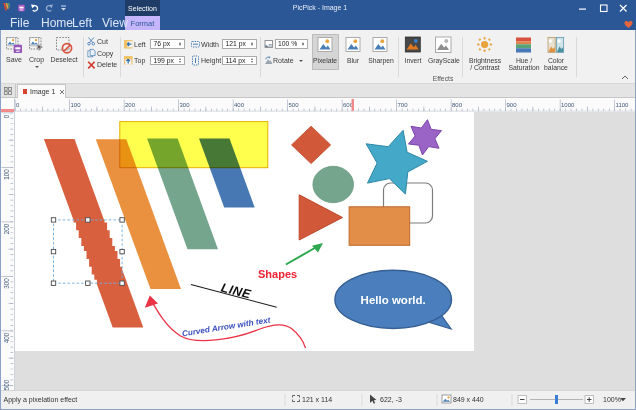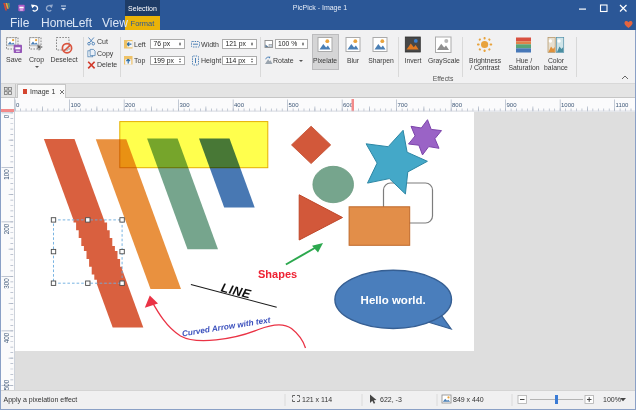--- a/index.html
+++ b/index.html
@@ -3,21 +3,21 @@
 <meta charset="utf-8">
 <style>
 *{margin:0;padding:0;box-sizing:border-box;}
 html,body{width:636px;height:410px;overflow:hidden;}
 body{font-family:"Liberation Sans",sans-serif;position:relative;background:#dedede;}
 .abs{position:absolute;}
 #titlebar{left:0;top:0;width:636px;height:16px;background:#2b5797;}
 #menurow{left:0;top:16px;width:636px;height:14px;background:#2b5797;}
 .menuitem{position:absolute;top:16px;height:14px;line-height:14px;color:#dce6f5;font-size:12px;}
 #selhdr{left:125px;top:0;width:35px;height:17px;background:#1e3c66;color:#fff;font-size:7px;text-align:center;line-height:18px;}
-#fmttab{left:125px;top:16px;width:35px;height:14px;background:#eab308;color:#2b5797;font-size:7.5px;text-align:center;line-height:15px;}
+#fmttab{left:125px;top:16px;width:35px;height:14px;background:#c4b5fd;color:#2b5797;font-size:7.5px;text-align:center;line-height:15px;}
 #title{left:250px;top:0;width:140px;height:16px;line-height:16px;color:#e8eef8;font-size:7px;text-align:center;}
 #ribbon{left:0;top:30px;width:636px;height:54px;background:#f1f1f2;border-bottom:1px solid #d8d8d8;}
 .rlabel{position:absolute;font-size:7px;color:#3a3a3a;text-align:center;}
 .rsep{position:absolute;top:37px;width:1px;height:40px;background:#d9d9d9;}
 .spinbox{position:absolute;background:#fff;border:1px solid #ababab;font-size:6.8px;color:#222;line-height:8px;padding-left:2.5px;height:9.5px;}
 .spinarr{position:absolute;right:0;top:0;width:7px;height:7.5px;}
 .spinarr:before{content:"";position:absolute;left:2px;top:1.5px;border-left:1.8px solid transparent;border-right:1.8px solid transparent;border-bottom:2.2px solid #666;}
 .spinarr:after{content:"";position:absolute;left:2px;bottom:1.2px;border-left:1.8px solid transparent;border-right:1.8px solid transparent;border-top:2.2px solid #666;}
 .efflabel{position:absolute;font-size:6.8px;color:#3a3a3a;text-align:center;line-height:7.2px;}
 #tabstrip{left:0;top:84px;width:636px;height:14px;background:#e4e4e4;border-bottom:1px solid #c6c6c6;}

